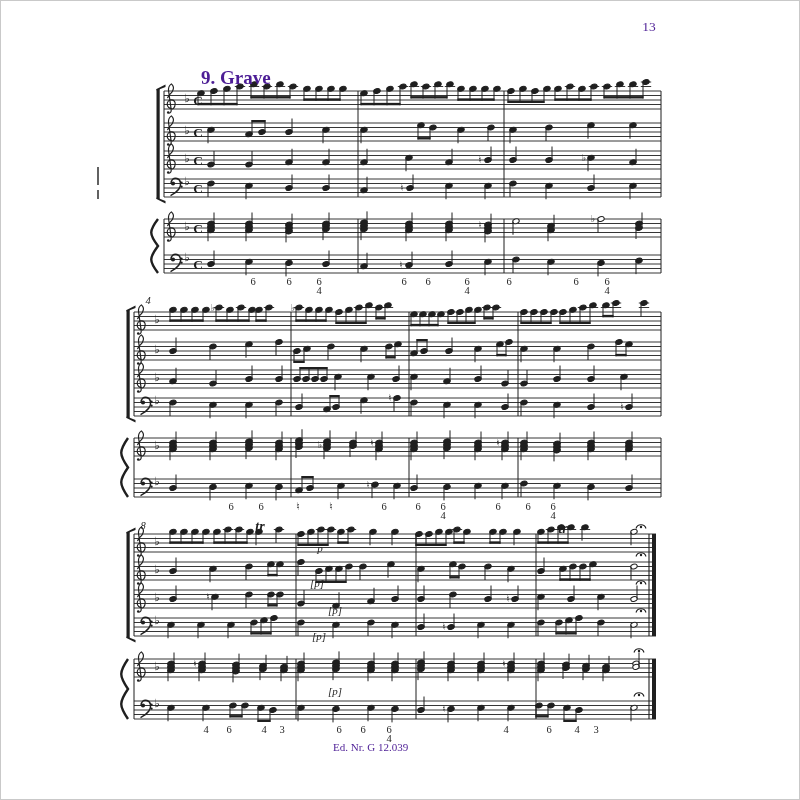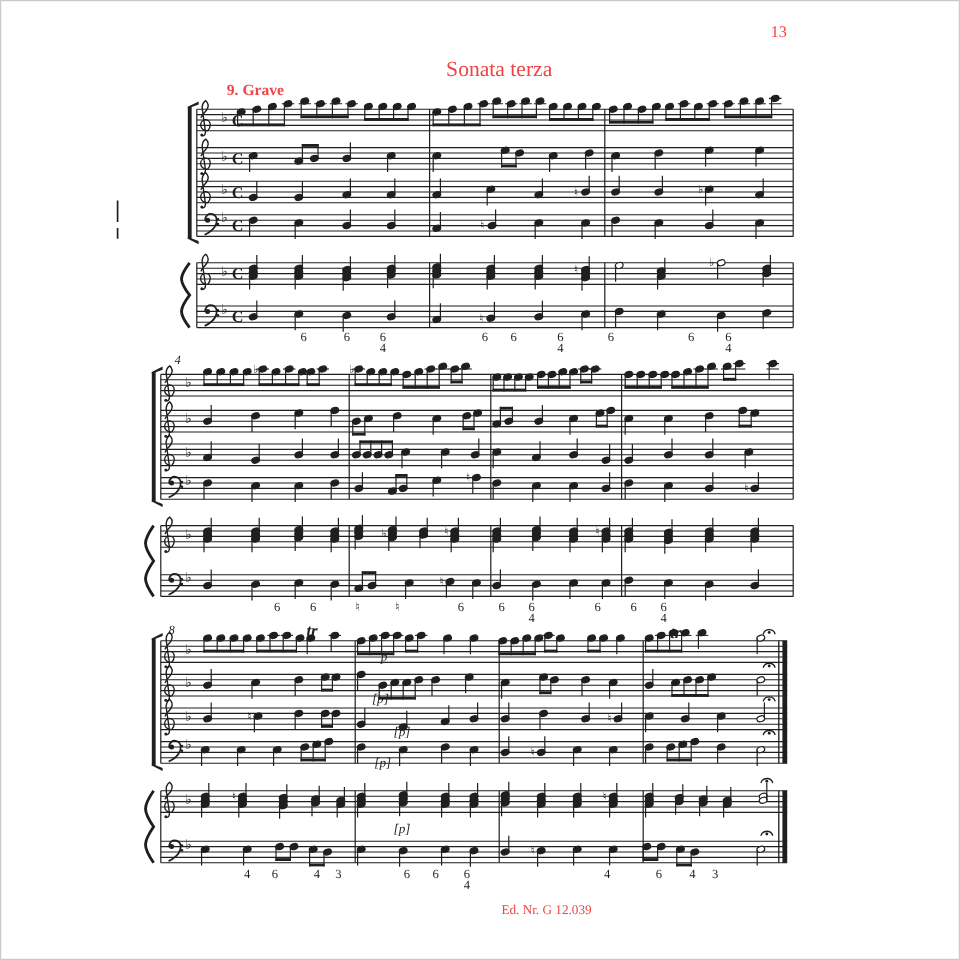--- a/index.html
+++ b/index.html
@@ -1,23 +1,23 @@
 <!DOCTYPE html>
 <html><head>
 <meta charset="utf-8">
 <style>
   html,body{margin:0;padding:0;}
   body{width:800px;height:800px;background:#f4f4f2;font-family:"Liberation Serif","DejaVu Serif",serif;}
   #page{position:relative;width:798px;height:798px;background:#ffffff;border:1px solid #c9c9c9;overflow:hidden;}
   #score{position:absolute;left:0;top:0;}
-  .txt{position:absolute;color:#ef4444;white-space:nowrap;}
+  .txt{position:absolute;color:#4c1d95;white-space:nowrap;}
   #page-number{left:612px;top:18px;width:72px;text-align:center;font-size:13.5px;}
   #title{left:315px;top:46px;width:200px;text-align:center;font-size:18px;}
-  #tempo{left:188px;top:66px;font-size:13px;font-weight:bold;}
-  #footer{left:332px;top:740px;width:160px;text-align:right;font-size:11px;margin-top:12px;}
+  #tempo{left:200px;top:66px;font-size:19px;font-weight:bold;}
+  #footer{left:332px;top:740px;width:160px;text-align:left;font-size:11px;}
   .ann{position:absolute;color:#1f1f1f;transform:translateX(-50%);text-align:center;}
   .fig{font-size:10.5px;line-height:8.5px;}
   .dyn{font-size:11px;font-style:italic;}
   .mno{font-size:10.5px;font-style:italic;}
   .trl{font-size:14px;font-style:italic;font-weight:bold;}
 </style>
 </head>
 <body>
 
 <div id="page">
@@ -1238,21 +1238,20 @@
         <circle cx="638" cy="650" r="1.2" fill="#1f1f1f"></circle>
       </g>
       <g>
         <path d="M633,695.5 A5.2,5.2 0 0 1 643,695.5" fill="none" stroke="#1f1f1f" stroke-width="1.1"></path>
         <circle cx="638" cy="694" r="1.2" fill="#1f1f1f"></circle>
       </g>
       <line x1="97" y1="166" x2="97" y2="184" stroke="#1f1f1f" stroke-width="1.4"></line>
       <line x1="97" y1="189" x2="97" y2="198" stroke="#1f1f1f" stroke-width="1.4"></line>
     </svg>
   <div class="txt" id="page-number">13</div>
-  <div class="txt" id="title">Sonata terza</div>
   <div class="txt" id="tempo">9. Grave</div>
   <div class="txt" id="footer">Ed. Nr. G 12.039</div>
   <div id="annotations">
       <div class="ann mno" style="left: 147px; top: 294px;">4</div>
       <div class="ann mno" style="left: 142px; top: 519px;">8</div>
       <div class="ann dyn" style="left: 319px; top: 541px;">p</div>
       <div class="ann dyn" style="left: 316px; top: 576px;">[p]</div>
       <div class="ann dyn" style="left: 334px; top: 603px;">[p]</div>
       <div class="ann dyn" style="left: 318px; top: 629px;">[p]</div>
       <div class="ann dyn" style="left: 334px; top: 684px;">[p]</div>

